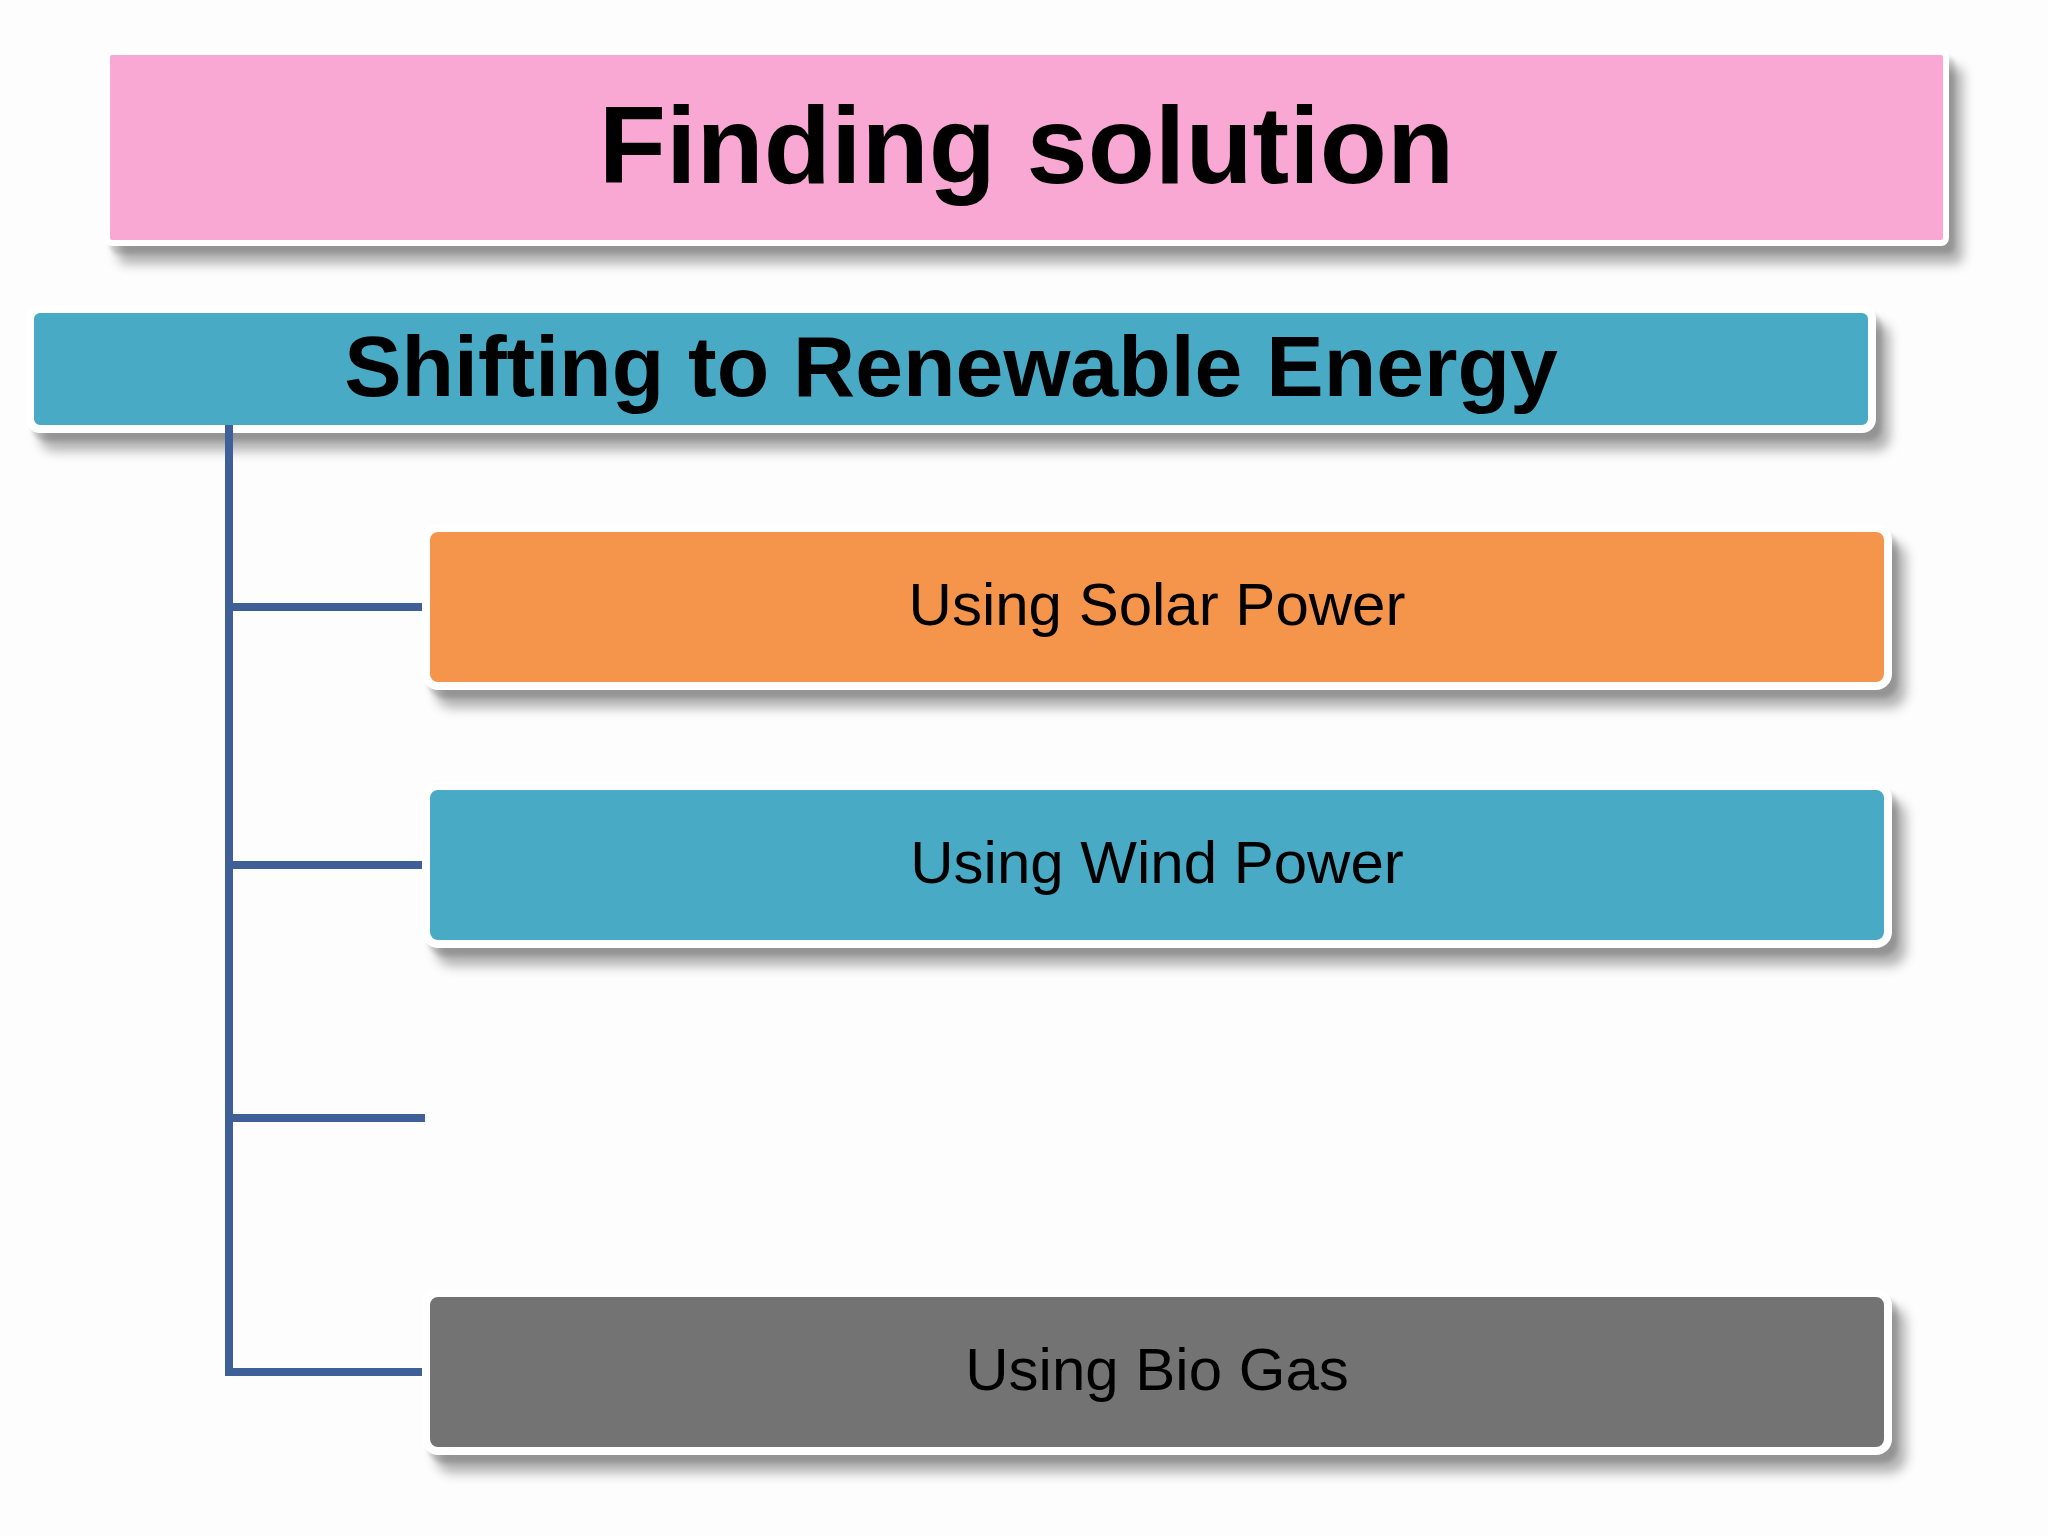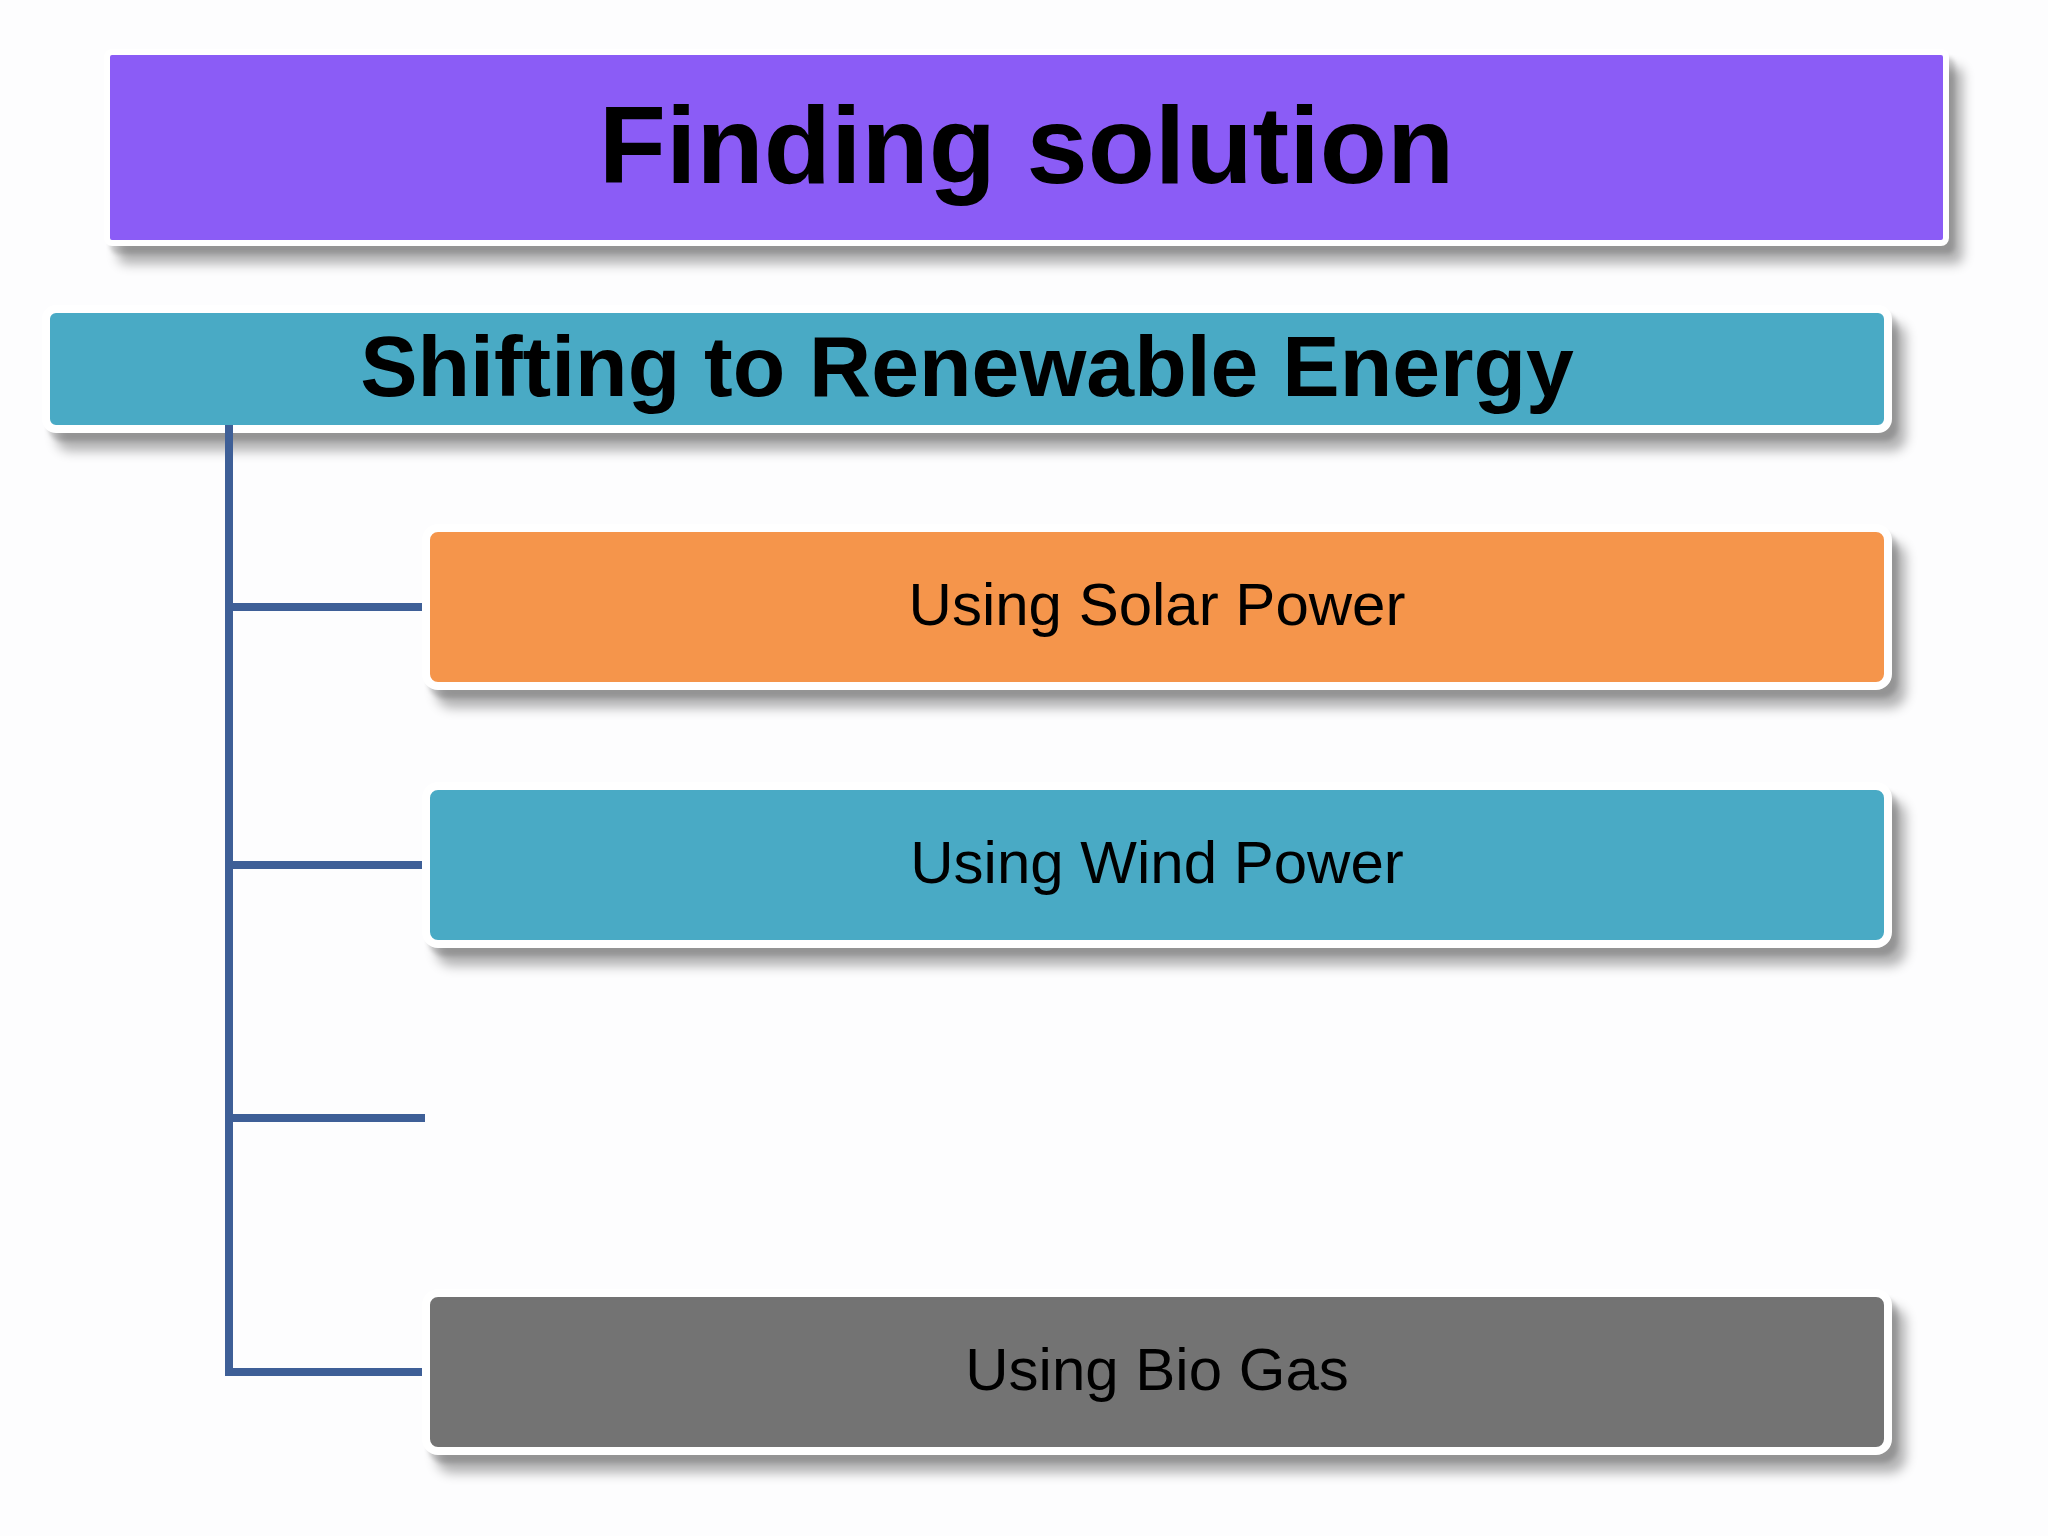--- a/index.html
+++ b/index.html
@@ -31,21 +31,21 @@
     left: 104px;
     top: 49px;
     width: 1845px;
     height: 197px;
     border-width: 6px;
     border-radius: 8px;
     font-size: 110px;
     font-weight: bold;
   }
   .root-box {
-    left: 42px;
+    left: 26px;
     top: 305px;
     width: 1850px;
     height: 128px;
     border-width: 8px;
     border-radius: 14px;
     font-size: 86px;
     font-weight: bold;
   }
   .child-box {
     left: 422px;
@@ -84,21 +84,21 @@
   .label {
     display: inline-block;
     padding-bottom: 6px;
   }
 </style>
 </head>
 <body>
 
 <div class="stage" style="background: rgb(253, 253, 254);">
 
-  <div class="box title-box" style="background: #8b5cf6;">
+  <div class="box title-box" style="background: #f9a8d4;">
     <span class="label">Finding solution</span>
   </div>
 
   <div class="box root-box" style="background: rgb(73, 170, 197);">
     <span class="label">Shifting to Renewable Energy</span>
   </div>
 
   <div class="connector trunk" style="background: rgb(62, 95, 151);"></div>
 
   <div class="connector branch branch-0" style="background: rgb(62, 95, 151);"></div>

